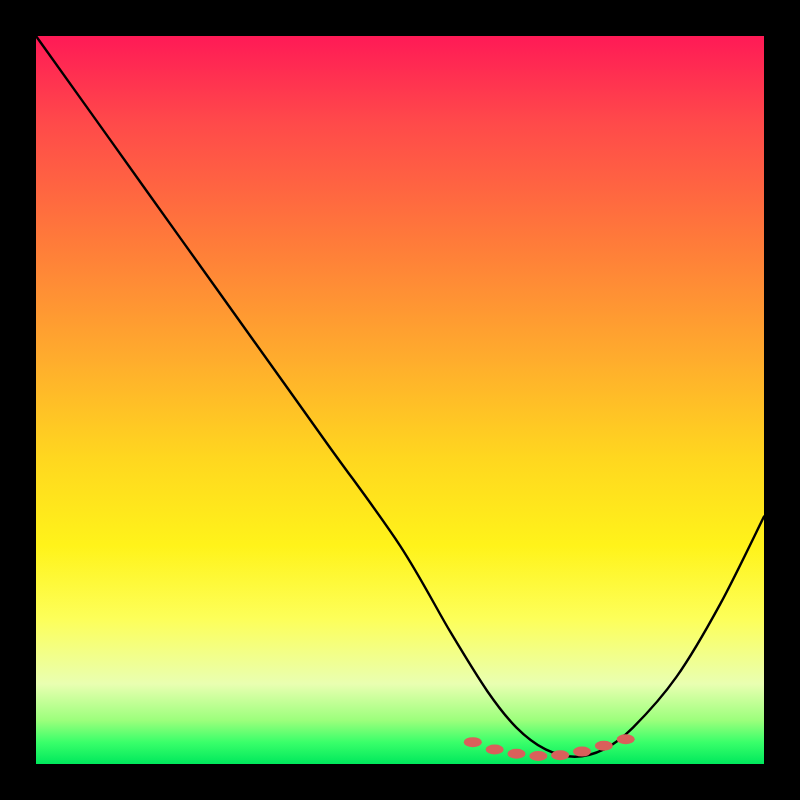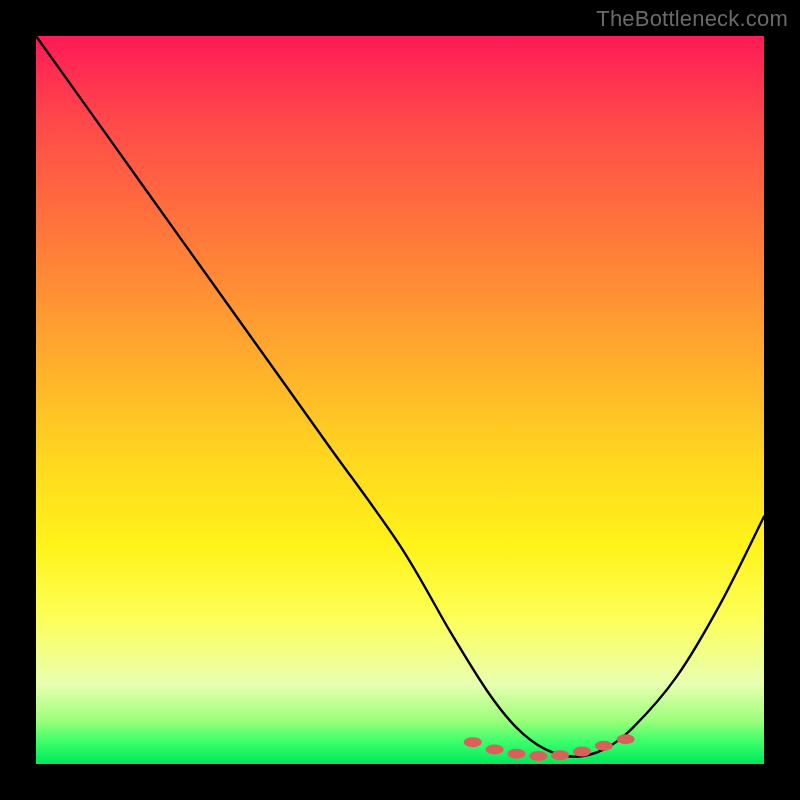--- a/index.html
+++ b/index.html
@@ -56,21 +56,20 @@
     overflow: visible;
   }
   .marker {
     fill: #d9605b;
   }
 </style>
 </head>
 <body>
 
 <div class="stage">
-  <div class="attribution">TheBottleneck.com</div>
 
   <div class="plot">
     <svg class="curve" viewBox="0 0 728 728" preserveAspectRatio="none">
       <path id="curve-path" fill="none" stroke="#000" stroke-width="2.4" stroke-linejoin="round" stroke-linecap="round" d="M 0.00 0.00 C 12.13 16.99, 48.53 67.95, 72.80 101.92 C 97.07 135.89, 121.33 169.87, 145.60 203.84 C 169.87 237.81, 194.13 271.79, 218.40 305.76 C 242.67 339.73, 266.93 373.71, 291.20 407.68 C 315.47 441.65, 343.37 478.05, 364.00 509.60 C 384.63 541.15, 400.40 572.69, 414.96 596.96 C 429.52 621.23, 440.44 639.43, 451.36 655.20 C 462.28 670.97, 470.77 681.89, 480.48 691.60 C 490.19 701.31, 499.89 708.59, 509.60 713.44 C 519.31 718.29, 529.01 720.72, 538.72 720.72 C 548.43 720.72, 558.13 718.29, 567.84 713.44 C 577.55 708.59, 584.83 703.73, 596.96 691.60 C 609.09 679.47, 626.08 661.27, 640.64 640.64 C 655.20 620.01, 669.76 594.53, 684.32 567.84 C 698.88 541.15, 720.72 495.04, 728.00 480.48"></path>
       <g id="markers">
           <ellipse cx="436.80" cy="706.16" rx="9" ry="5" class="marker"></ellipse>
           <ellipse cx="458.64" cy="713.44" rx="9" ry="5" class="marker"></ellipse>
           <ellipse cx="480.48" cy="717.81" rx="9" ry="5" class="marker"></ellipse>
           <ellipse cx="502.32" cy="719.99" rx="9" ry="5" class="marker"></ellipse>
           <ellipse cx="524.16" cy="719.26" rx="9" ry="5" class="marker"></ellipse>

